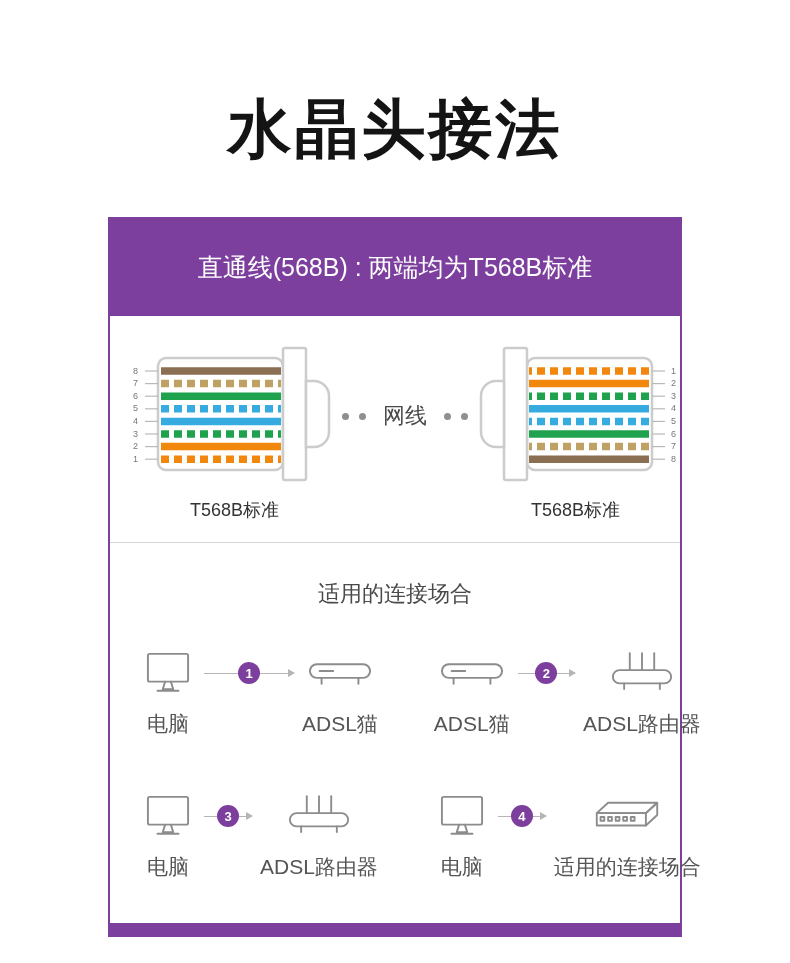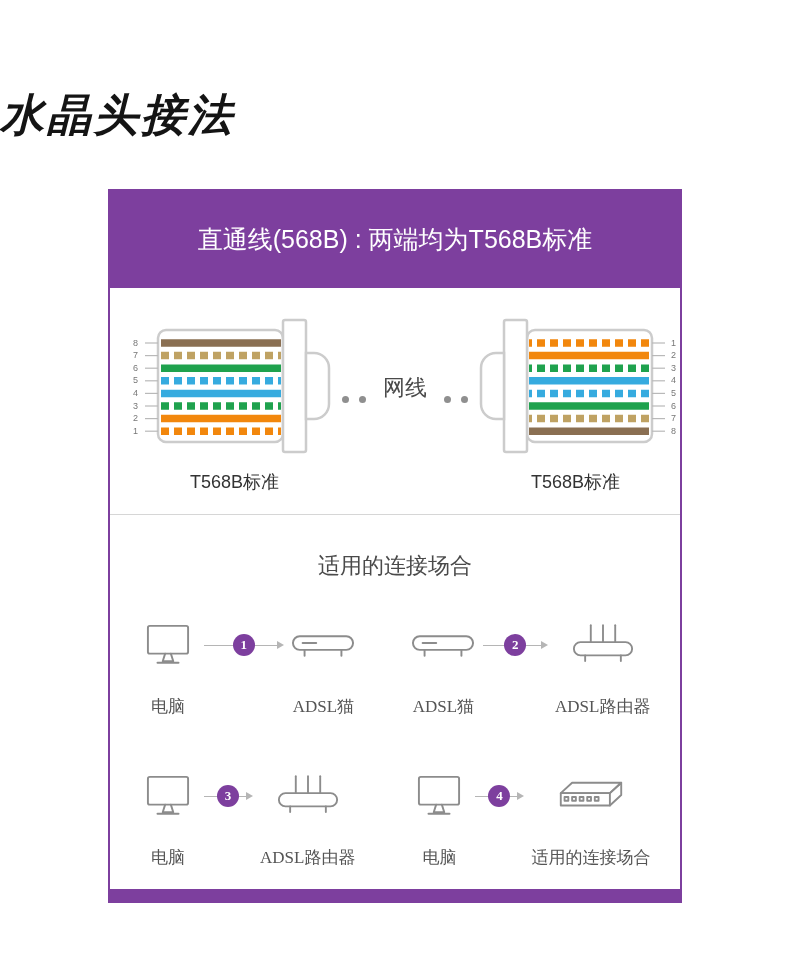--- a/index.html
+++ b/index.html
@@ -7,26 +7,25 @@
   html, body { margin: 0; padding: 0; }
   body {
     width: 790px; height: 963px;
     background: #ffffff;
     font-family: "Liberation Sans", "DejaVu Sans", sans-serif;
     color: #333;
     overflow: hidden;
   }
   .main-title {
     margin: 86px 0 44px;
-    text-align: left;
-    font-size: 44px;
+    text-align: center;
+    font-size: 64px;
     font-weight: 900;
     letter-spacing: 3px;
     color: #141414;
-    font-style: italic;
   }
   .panel {
     width: 574px;
     margin: 0 auto;
     border: 2px solid var(--accent);
     display: flex;
     flex-direction: column;
   }
   .panel-header {
     background: var(--accent);
@@ -49,48 +48,48 @@
     position: relative;
     width: 11px; height: 140px;
     font-size: 9px; color: #777;
   }
   .pins-col span { position: absolute; left: 1px; line-height: 11px; }
   .pins-col.right span { left: 4px; }
   .plug-svg { display: block; }
   .mirrored { transform: scaleX(-1); }
   .connector-label { margin-top: 14px; font-size: 18px; color: #333; }
   .cable-middle {
-    display: flex; align-items: flex-end;
+    display: flex; align-items: center;
     margin-bottom: 34px;
   }
   .dot {
     width: 7px; height: 7px; border-radius: 50%;
     background: #8f8f8f; margin: 0 5px;
   }
   .cable-text { font-size: 22px; color: #4a4a4a; margin: 0 12px; white-space: nowrap; }
   .divider { height: 1px; background: #d6d6d6; }
   
-  .scenarios { padding: 36px 30px 20px; font-family: Liberation Serif, serif; }
+  .scenarios { padding: 36px 30px 42px; }
   .scenarios-title {
     text-align: center;
     font-size: 22px;
     color: #4a4a4a;
     margin-bottom: 36px;
   }
   .scenario-grid {
     display: grid;
     grid-template-columns: 1fr 1fr;
     column-gap: 56px;
     row-gap: 50px;
   }
   .scenario { display: flex; align-items: flex-start; }
   .endpoint { display: flex; flex-direction: column; align-items: center; min-width: 56px; }
   .ep-icon { height: 56px; display: flex; align-items: center; justify-content: center; }
   .ep-icon svg { stroke: #8c8c8c; fill: none; stroke-width: 2; stroke-linecap: round; stroke-linejoin: round; }
-  .ep-label { margin-top: 22px; font-size: 17px; color: #555; white-space: nowrap; }
+  .ep-label { margin-top: 9px; font-size: 21px; color: #555; white-space: nowrap; }
   .link { flex: 1; position: relative; height: 56px; margin: 0 8px; min-width: 48px; }
   .link .line {
     position: absolute; left: 0; right: 3px; top: 50%;
     height: 1px; background: #b5b5b5;
   }
   .link .badge {
     position: absolute; left: 50%; top: 50%;
     transform: translate(-50%, -50%);
     width: 22px; height: 22px; border-radius: 50%;
     background: var(--accent); color: #fff;

